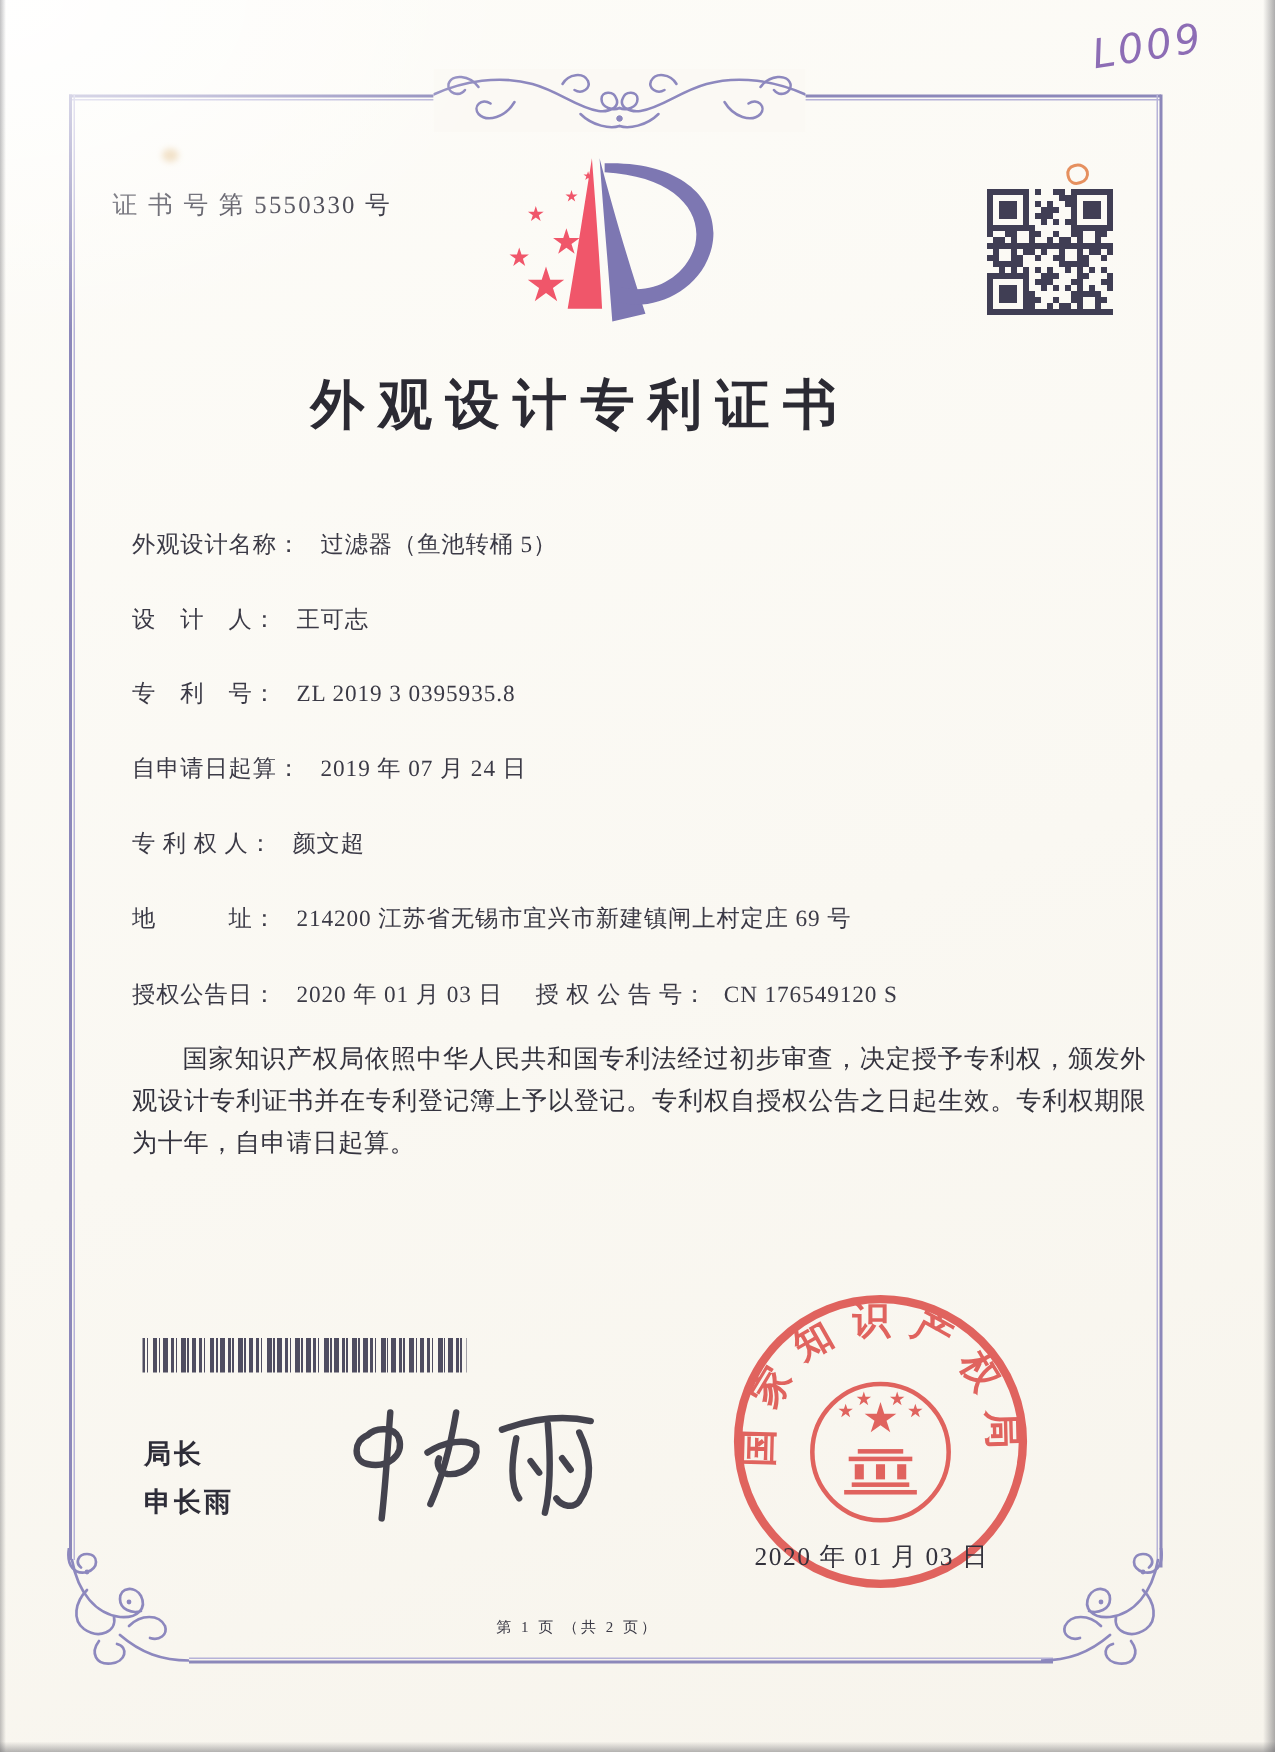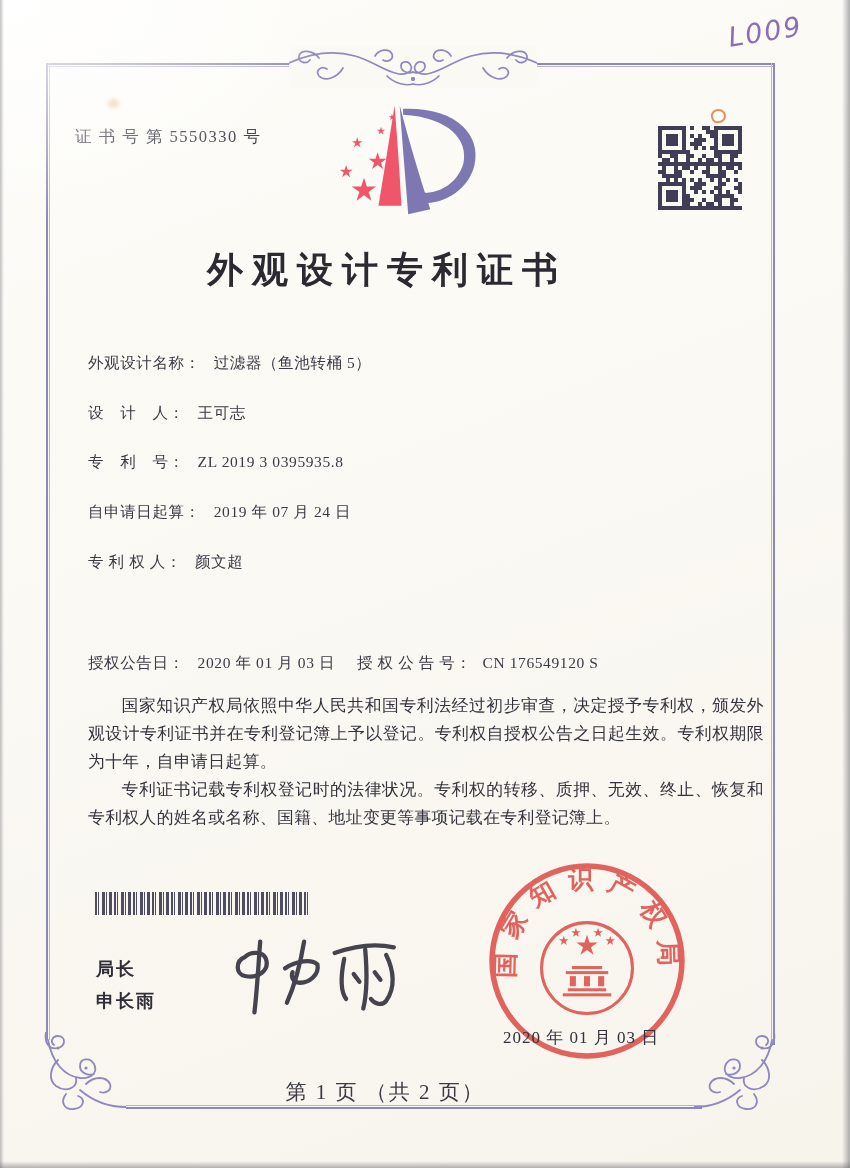--- a/index.html
+++ b/index.html
@@ -39,21 +39,21 @@
   .barcode{position:absolute;left:95px;top:892px;width:216px;height:23px;
     background:repeating-linear-gradient(90deg,
       #3c3a50 0 2px,transparent 2px 3px,#3c3a50 3px 4px,transparent 4px 7px,
       #3c3a50 7px 10px,transparent 10px 11px,#3c3a50 11px 12px,transparent 12px 14px,
       #3c3a50 14px 17px,transparent 17px 19px);opacity:.9;}
   .signer{position:absolute;left:96px;font-size:18px;font-weight:600;letter-spacing:2px;color:#2e2d38;}
   .sig{position:absolute;left:222px;top:926px;}
   .seal{position:absolute;left:486px;top:860px;opacity:.88;}
   .sealdate{position:absolute;left:503px;top:1026px;font-size:17px;letter-spacing:1px;color:#33323c;z-index:5;}
   .pagenum{position:absolute;left:0;top:1078px;width:770px;text-align:center;
-           font-size:21px;letter-spacing:2px;color:#3b3a46;}
+           font-size:10px;letter-spacing:2px;color:#3b3a46;}
   .backnote{position:absolute;left:0;top:1125px;width:760px;text-align:center;
            font-size:15.5px;letter-spacing:3px;color:#3b3a46;}
   .stain{position:absolute;left:108px;top:99px;width:11px;height:9px;border-radius:50%;
          background:#d9a85e;filter:blur(2px);opacity:.55;}
   .omark{position:absolute;left:711px;top:109px;width:11px;height:10px;border:2px solid #e0763a;
          border-radius:50% 60% 55% 50%;transform:rotate(-15deg);opacity:.8;}
 </style>
 </head>
 <body>
 
@@ -388,30 +388,32 @@
   </div>
   <div class="row" style="top:452px">
     <span>专　利　号：</span><span class="val">ZL 2019 3 0395935.8</span>
   </div>
   <div class="row" style="top:502px">
     <span>自申请日起算：</span><span class="val">2019 年 07 月 24 日</span>
   </div>
   <div class="row" style="top:552px">
     <span>专 利 权 人：</span><span class="val">颜文超</span>
   </div>
+  <div class="row" style="top:602px">
+    <span>地　　　址：</span><span class="val">214200 江苏省无锡市宜兴市新建镇闸上村定庄 69 号</span>
+  </div>
   <div class="row" style="top:653px">
     <span>授权公告日：</span><span class="val">2020 年 01 月 03 日</span>
     <span class="pair2">
       <span>授 权 公 告 号：</span><span class="val">CN 176549120 S</span>
     </span>
   </div>
 
   <div class="paras">
     <p>国家知识产权局依照中华人民共和国专利法经过初步审查，决定授予专利权，颁发外观设计专利证书并在专利登记簿上予以登记。专利权自授权公告之日起生效。专利权期限为十年，自申请日起算。</p>
-    <p>专利证书记载专利权登记时的法律状况。专利权的转移、质押、无效、终止、恢复和专利权人的姓名或名称、国籍、地址变更等事项记载在专利登记簿上。</p>
   </div>
 
   <div class="barcode"></div>
 
   <div class="signer" style="top:957px">局长</div>
   <div class="signer" style="top:989px">申长雨</div>
 
   <svg class="sig" width="210" height="100" viewBox="0 0 220 100">
     <g stroke="#44434e" stroke-width="4.5" fill="none" stroke-linecap="round" stroke-linejoin="round">
       <path d="M40,14 C38,40 37,62 34,88"></path>

